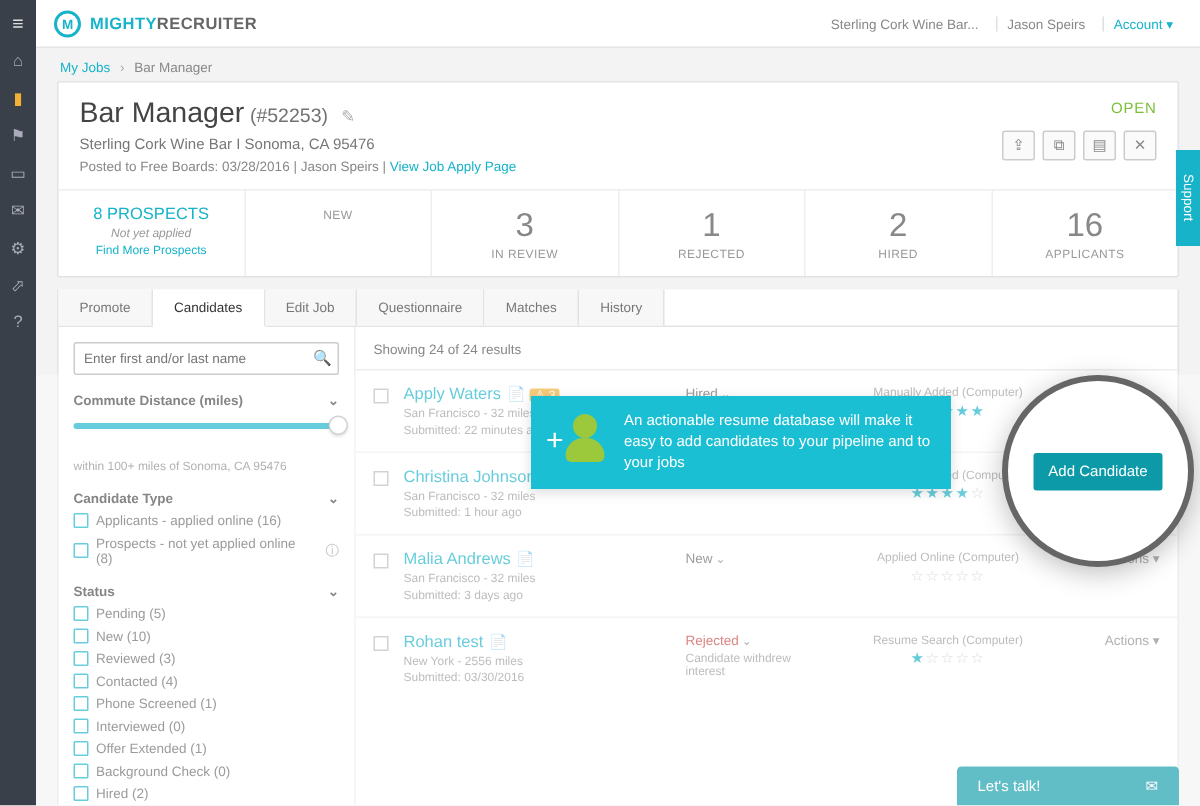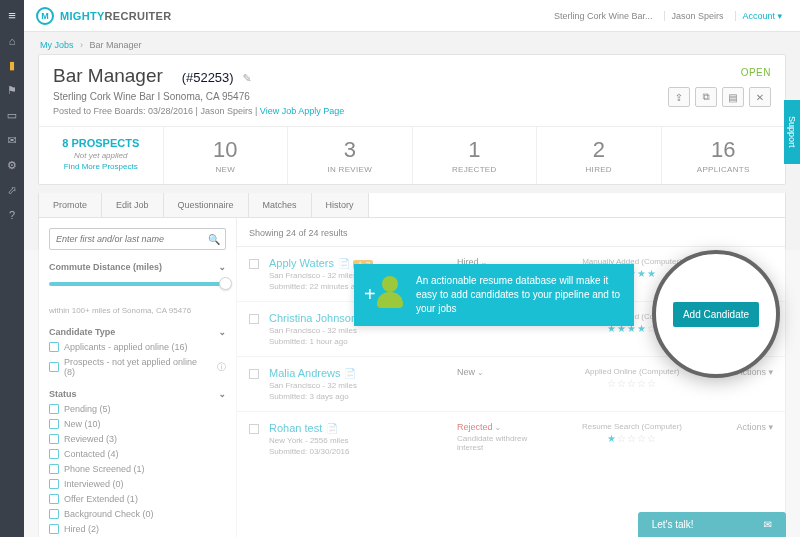--- a/index.html
+++ b/index.html
@@ -20,44 +20,44 @@
 .topbar .tlink:first-of-type{border-left:none}
 .topbar .acct{color:#16b3c9}
 .scroll{flex:1;overflow:hidden;padding:0 0 0 0;position:relative}
 .breadcrumb{padding:8px 16px 4px;font-size:9px}
 .breadcrumb a{color:#16b3c9;text-decoration:none}
 .breadcrumb .sep{color:#aaa;margin:0 4px}
 .breadcrumb .cur{color:#888}
 .card{background:#fff;border:1px solid #e3e3e3;margin:0 14px 8px;border-radius:2px}
 .jobhead{padding:10px 14px 10px;position:relative}
 .jobhead h1{font-size:19px;font-weight:400;color:#444;display:inline-block}
-.jobhead .jid{font-size:13px;color:#0f172a;margin-left:16px}
+.jobhead .jid{font-size:13px;color:#737373;margin-left:1px}
 .jobhead .pencil{color:#aaa;margin-left:6px;font-size:11px;cursor:pointer}
 .jobhead .open{position:absolute;right:14px;top:12px;color:#7bbf3a;font-size:10px;letter-spacing:.5px}
 .jobhead .sub{font-size:10px;color:#777;margin-top:4px}
 .jobhead .sub2{font-size:9px;color:#888;margin-top:4px}
 .jobhead .sub2 .lnk{color:#16b3c9}
 .jobhead .btns{position:absolute;right:14px;top:32px;display:flex;gap:5px}
 .jobhead .btns .b{width:22px;height:20px;border:1px solid #ccc;border-radius:2px;background:#fafafa;display:flex;align-items:center;justify-content:center;color:#888;font-size:10px;cursor:pointer}
 .pipeline{display:flex;border-top:1px solid #eee}
 .pipeline .seg{flex:1;text-align:center;padding:10px 4px;border-left:1px solid #eee;cursor:pointer}
 .pipeline .seg:first-child{border-left:none}
 .pipeline .seg.first{color:#16b3c9}
 .pipeline .num{font-size:22px;font-weight:300;color:#888}
-.pipeline .seg.first .num{color:#16b3c9;font-size:11px;font-weight:700}
+.pipeline .seg.first .num{color:#16b3c9;font-size:11px;font-weight:400}
 .pipeline .lbl{font-size:8px;color:#999;letter-spacing:.3px;margin-top:2px}
 .pipeline .seg.first .sub{font-size:8px;color:#999;font-style:italic;margin-top:2px}
 .pipeline .seg.first .lnk{font-size:8px;color:#16b3c9;margin-top:2px;display:inline-block}
 .tabs{display:flex;border-bottom:1px solid #e3e3e3;margin:0 14px;background:#fff;border-left:1px solid #e3e3e3;border-right:1px solid #e3e3e3}
 .tabs .tab{padding:7px 14px;font-size:9px;color:#777;border-right:1px solid #e3e3e3;cursor:pointer;background:#f7f7f7}
 .tabs .tab.active{background:#fff;color:#333;border-bottom:1px solid #fff;margin-bottom:-1px}
 .body{display:flex;margin:0 14px;background:#fff;border:1px solid #e3e3e3;border-top:none}
 .filters{width:198px;border-right:1px solid #eee;padding:10px}
 .searchbox{display:flex;border:1px solid #ccc;border-radius:2px;height:22px;align-items:center}
-.searchbox input{flex:1;border:none;outline:none;font-size:9px;padding:0 6px;color:#888;font-style:italic}
+.searchbox input{flex:1;border:none;outline:none;font-size:9px;padding:0 6px;color:#888;}
 .searchbox .sic{width:20px;text-align:center;color:#888;font-size:10px}
 .fsec{margin-top:12px}
 .fsec .hd{display:flex;justify-content:space-between;font-size:9px;font-weight:700;color:#444;cursor:pointer}
 .fsec .hd .chev{font-size:9px}
 .slider{margin-top:10px;height:4px;background:#16b3c9;border-radius:2px;position:relative}
 .slider .knob{position:absolute;right:-6px;top:-5px;width:13px;height:13px;border-radius:50%;background:#fff;border:1px solid #bbb;box-shadow:0 1px 2px rgba(0,0,0,.2)}
 .slider-lbl{font-size:8px;color:#888;margin-top:20px}
 .chkrow{display:flex;align-items:center;gap:5px;margin-top:5px;font-size:9px;color:#666}
 .chkrow .cb{width:10px;height:10px;border:1px solid #16b3c9;border-radius:1px;flex-shrink:0}
 .chkrow .ii{color:#999;font-size:9px;margin-left:2px}
@@ -78,21 +78,21 @@
 .stars .e{color:#ccc}
 .crow .actcol{width:56px;font-size:9px;color:#888;text-align:right}
 .support-tab{position:fixed;right:0;top:100px;background:#16b3c9;color:#fff;font-size:9px;padding:16px 3px;writing-mode:vertical-rl}
 .chat{position:absolute;right:14px;bottom:0;background:#0d9aa8;color:#fff;padding:7px 14px;font-size:10px;border-radius:3px 3px 0 0;display:flex;align-items:center;gap:70px}
 .overlay{position:absolute;left:0;right:0;top:218px;height:320px;background:rgba(255,255,255,.35);pointer-events:none}
 .tooltip{position:absolute;left:330px;top:232px;background:#1bbfd3;color:#fff;padding:10px 12px;width:280px;font-size:10px;line-height:1.4;display:flex;gap:10px;pointer-events:none;box-shadow:0 2px 8px rgba(0,0,0,.15)}
 .tooltip .ticon{width:40px;height:40px;position:relative;flex-shrink:0}
 .tooltip .ticon .head{width:16px;height:16px;border-radius:50%;background:#9cc93c;position:absolute;left:16px;top:2px}
 .tooltip .ticon .bod{width:26px;height:16px;border-radius:12px 12px 4px 4px;background:#9cc93c;position:absolute;left:11px;top:18px}
 .tooltip .ticon .plus{position:absolute;left:-2px;top:6px;color:#fff;font-size:20px;font-weight:300}
-.spot{position:absolute;right:20px;top:218px;width:128px;height:128px;border-radius:50%;border:4px solid #666;background:#fff;box-shadow:0 4px 18px rgba(0,0,0,.25);display:flex;align-items:center;justify-content:center}
+.spot{position:absolute;right:4px;top:218px;width:128px;height:128px;border-radius:50%;border:4px solid #666;background:#fff;box-shadow:0 4px 18px rgba(0,0,0,.25);display:flex;align-items:center;justify-content:center}
 .spot .btn{background:#0d9aa8;color:#fff;padding:7px 10px;font-size:10px;border-radius:2px;cursor:pointer}
 </style>
 </head>
 <body>
 
 <div class="app">
   <div class="leftnav">
     <span class="ic hamb">≡</span>
     <span class="ic">⌂</span>
     <span class="ic active">▮</span>
@@ -140,21 +140,20 @@
           </div>
         </div>
 
         <div class="pipeline">
           <div class="seg first">
             <div class="num">8 PROSPECTS</div>
             <div class="sub">Not yet applied</div>
             <span class="lnk">Find More Prospects</span>
           </div>
           <div class="seg">
-              <div class="num">10</div>
               <div class="lbl">NEW</div>
             </div>
           <div class="seg">
               <div class="num">3</div>
               <div class="lbl">IN REVIEW</div>
             </div>
           <div class="seg">
               <div class="num">1</div>
               <div class="lbl">REJECTED</div>
             </div>
@@ -164,20 +163,21 @@
             </div>
           <div class="seg">
               <div class="num">16</div>
               <div class="lbl">APPLICANTS</div>
             </div>
         </div>
       </div>
 
       <div class="tabs">
         <div class="tab">Promote</div>
+        <div class="tab active">Candidates</div>
         <div class="tab">Edit Job</div>
         <div class="tab">Questionnaire</div>
         <div class="tab">Matches</div>
         <div class="tab">History</div>
       </div>
 
       <div class="body">
         <div class="filters">
           <div class="searchbox">
             <input placeholder="Enter first and/or last name" style="">

